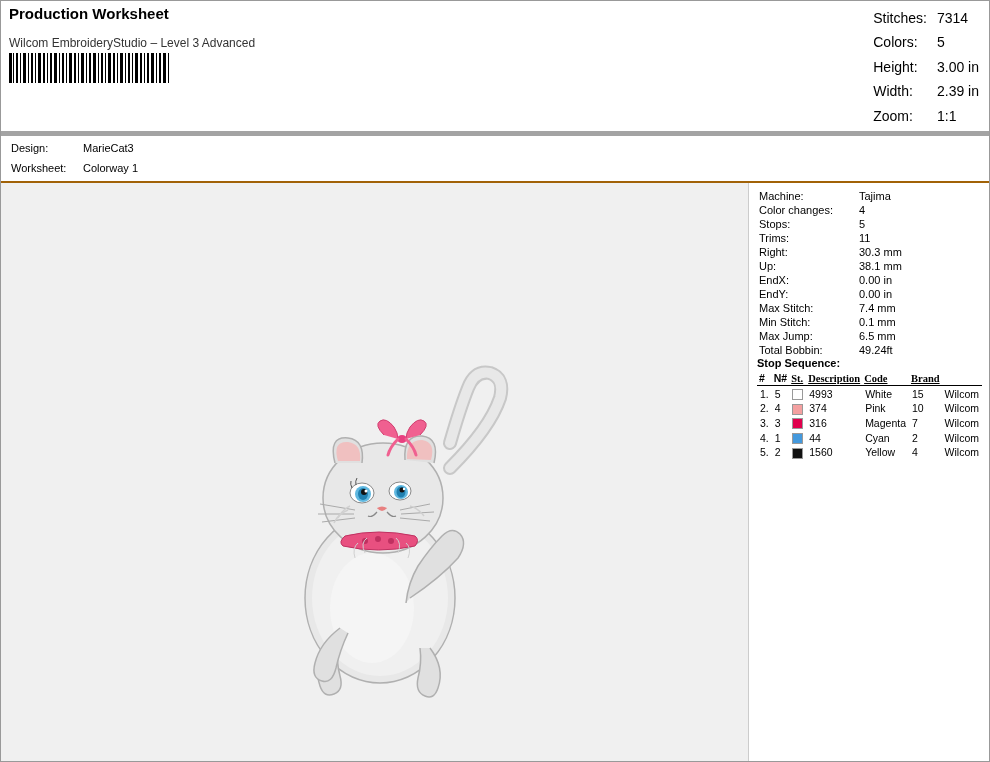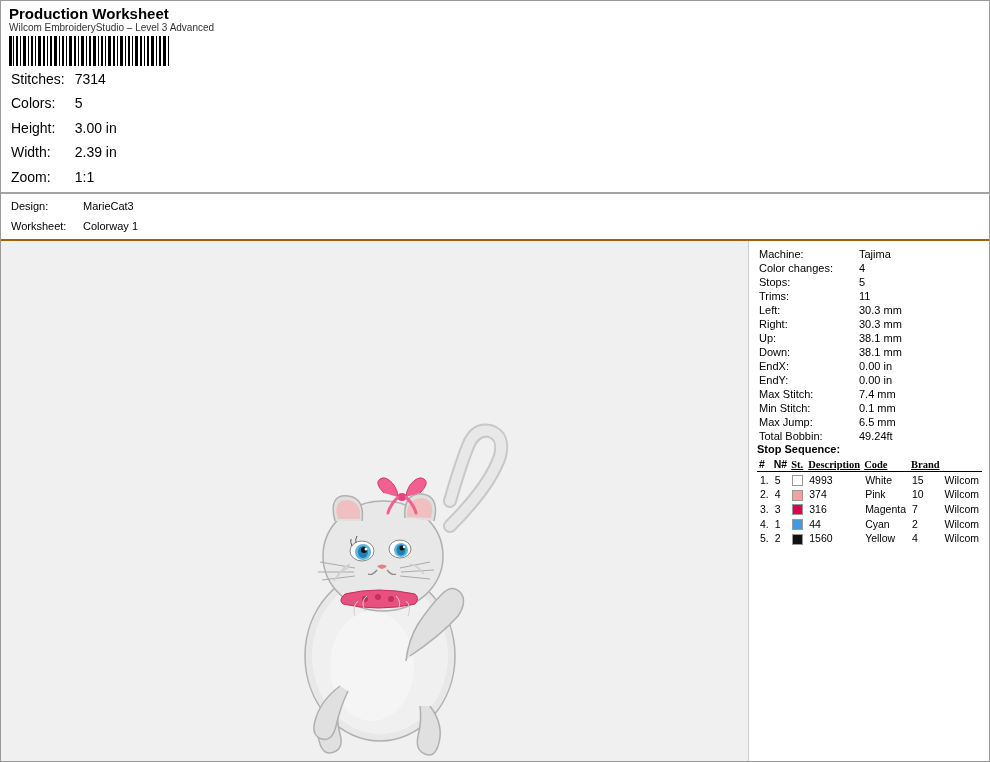--- a/index.html
+++ b/index.html
@@ -10,36 +10,35 @@
       font-size: 11px;
       background: #fff;
       border: 1px solid #999;
       overflow: hidden;
     }
 
     
     #header {
       background: #fff;
       padding: 4px 8px 2px 8px;
-      border-bottom: 2px solid #a3a3a3;
+      border-bottom: 5px solid #a3a3a3;
       display: flex;
       justify-content: space-between;
       align-items: flex-start;
-      flex-direction: column;
     }
     #header-left {}
     #header-title {
       font-size: 15px;
       font-weight: bold;
       color: #000;
     }
     #header-subtitle {
-      font-size: 10px;
+      font-size: 12px;
       color: #333;
-      margin-top: 0;
+      margin-top: 14px;
     }
 
     #header-right {
       text-align: left;
       font-size: 14px;
       line-height: 1.6;
     }
     #header-right table td:first-child { padding-right: 8px; color: #000; }
     #header-right table td:last-child { font-weight: normal; color: #000; }
 
@@ -341,33 +340,25 @@
       </tr>
       <tr>
         <td>Stops:</td>
         <td>5</td>
       </tr>
       <tr>
         <td>Trims:</td>
         <td>11</td>
       </tr>
       <tr>
-        <td>Left:</td>
-        <td>30.3 mm</td>
-      </tr>
-      <tr>
         <td>Right:</td>
         <td>30.3 mm</td>
       </tr>
       <tr>
         <td>Up:</td>
-        <td>38.1 mm</td>
-      </tr>
-      <tr>
-        <td>Down:</td>
         <td>38.1 mm</td>
       </tr>
       <tr>
         <td>EndX:</td>
         <td>0.00 in</td>
       </tr>
       <tr>
         <td>EndY:</td>
         <td>0.00 in</td>
       </tr>

